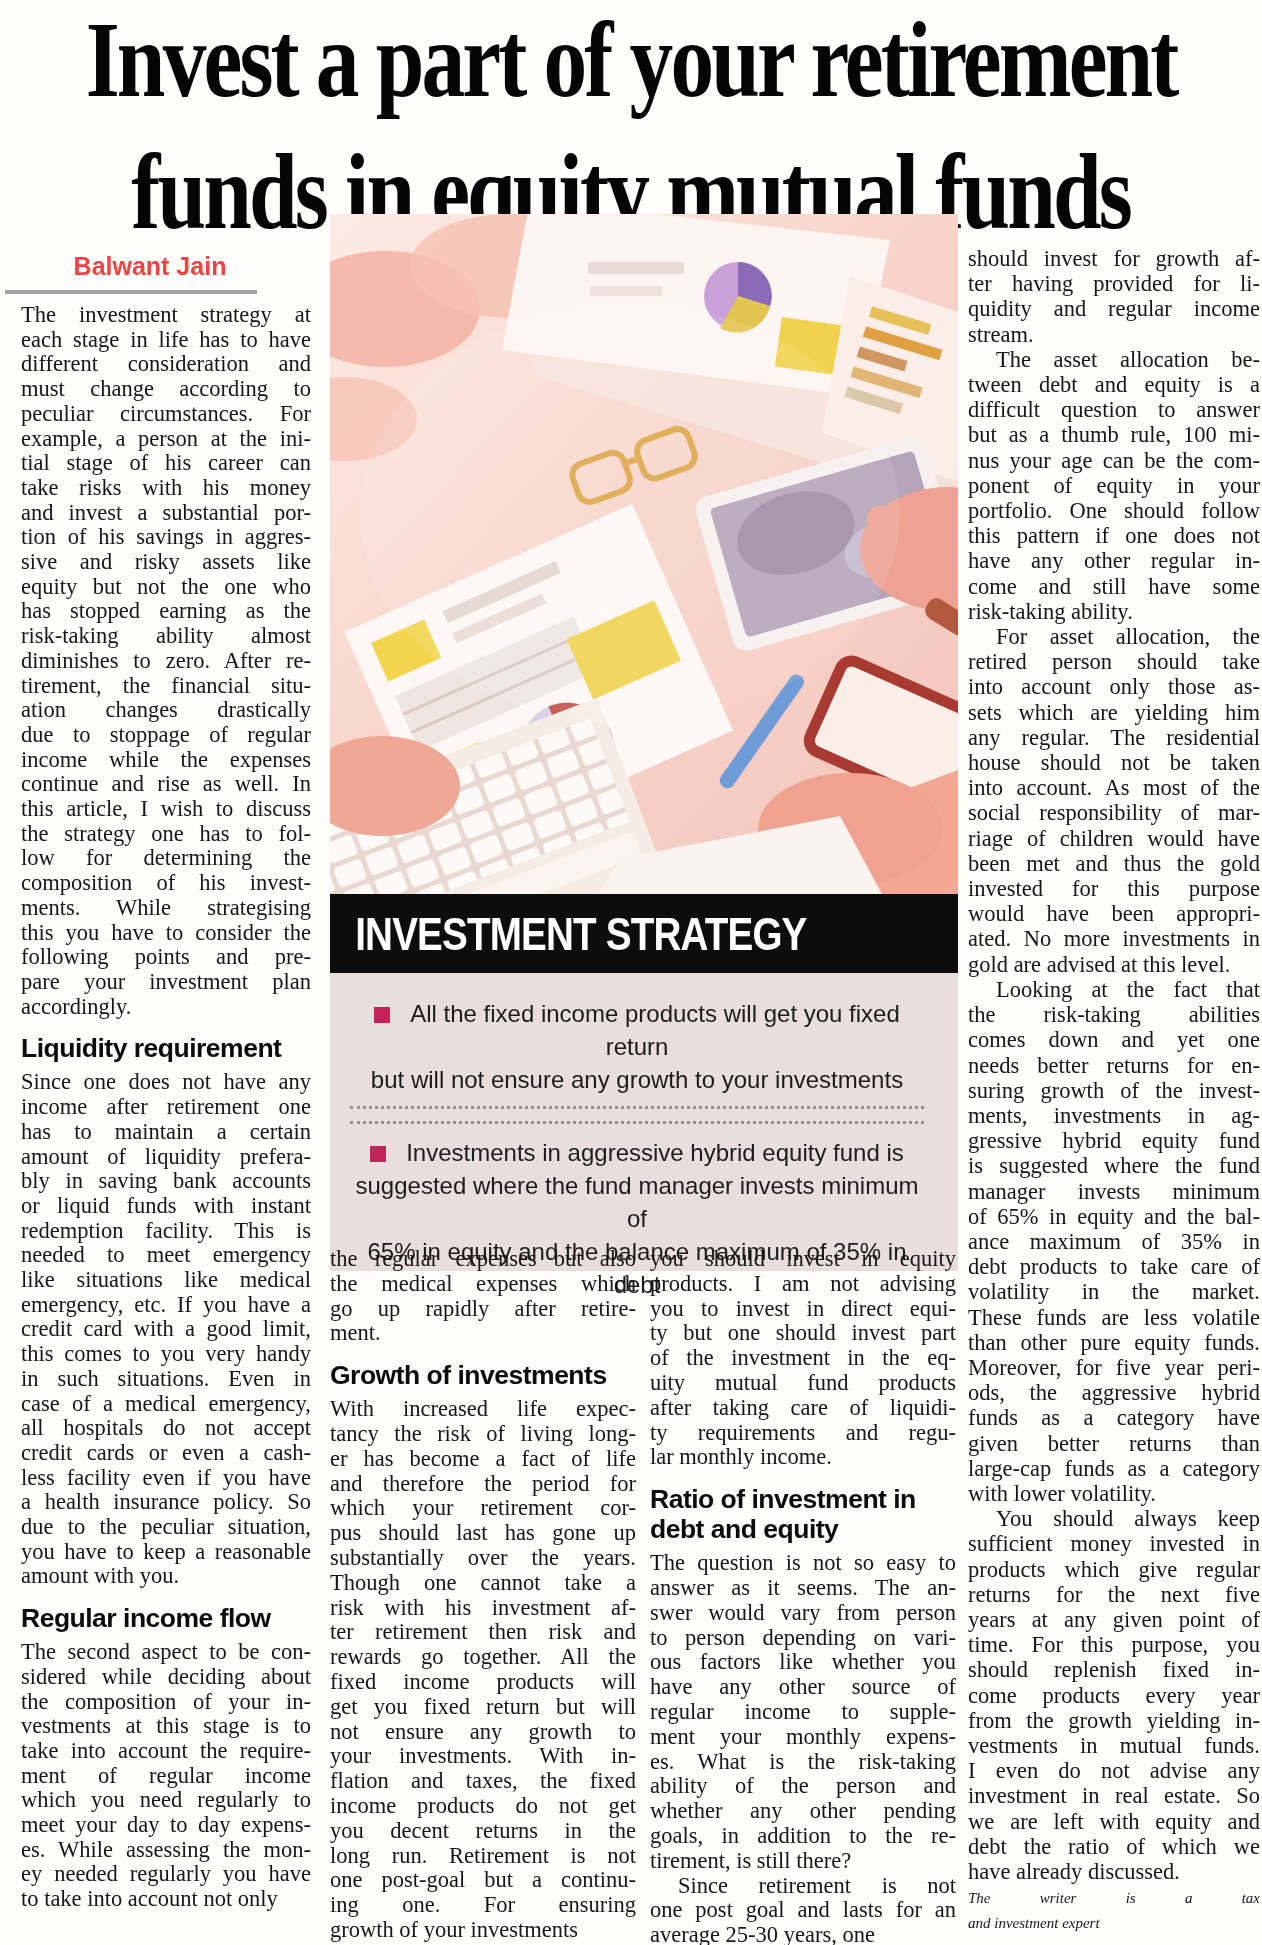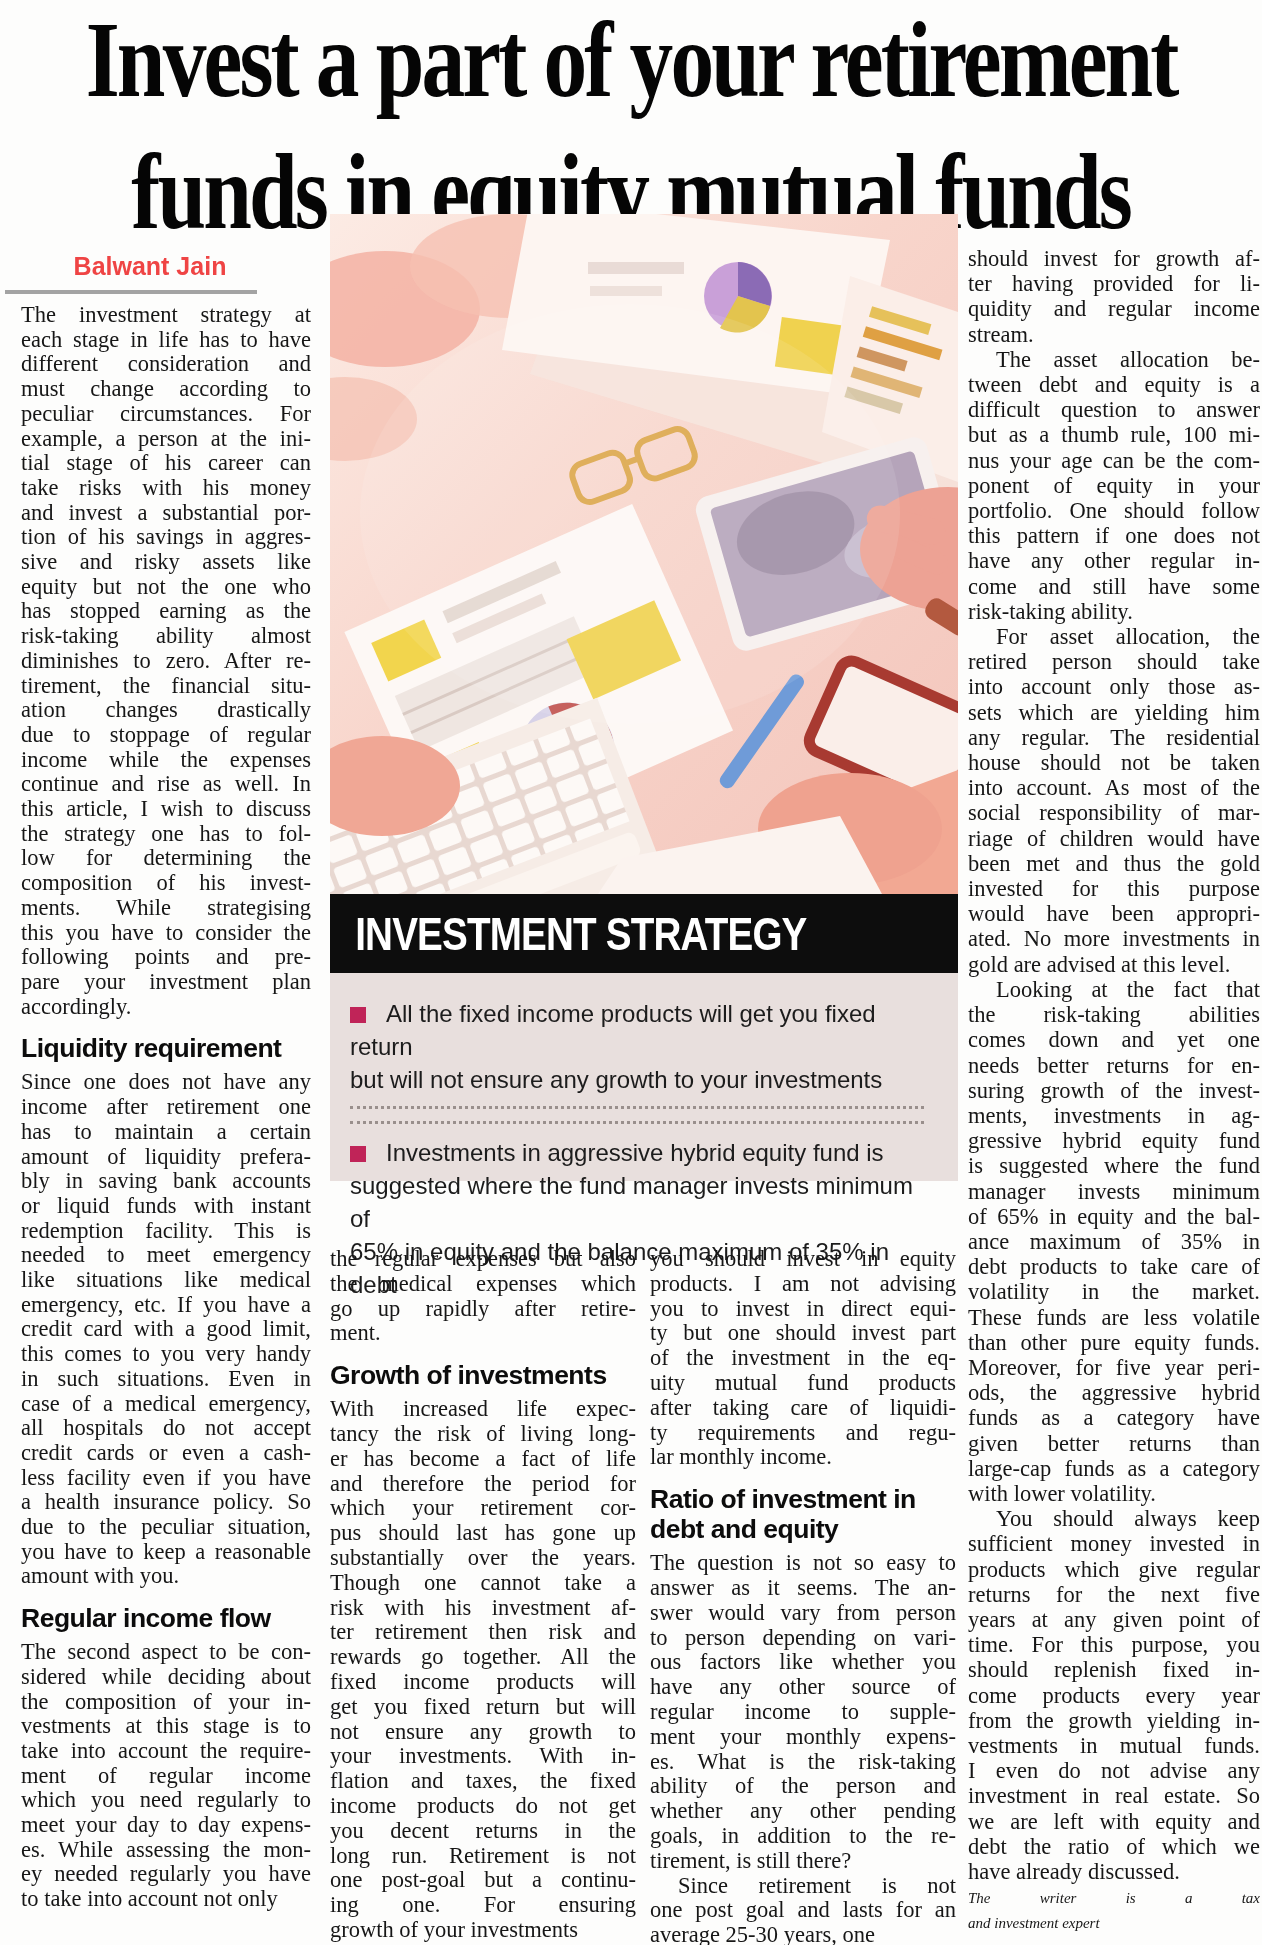--- a/index.html
+++ b/index.html
@@ -20,22 +20,22 @@
   
   .photo{position:absolute;left:330px;top:214px;width:628px;height:680px;overflow:hidden;}
   .photo svg{display:block;}
 
   
   .banner{position:absolute;left:330px;top:894px;width:628px;height:79px;
           display:flex;align-items:center;}
   .banner-text{font-family:"Liberation Sans", sans-serif;font-weight:bold;font-size:46px;
                letter-spacing:-1px;padding-left:30px;transform:scaleX(0.84);transform-origin:left center;
                white-space:nowrap;}
-  .stratbox{position:absolute;left:330px;top:973px;width:628px;height:208px;
-            box-sizing:border-box;padding:24px 34px 16px 20px;}
+  .stratbox{position:absolute;left:330px;top:973px;width:628px;height:298px;
+            box-sizing:border-box;padding:24px 34px 16px 20px;text-align:center;}
   .bullet{font-family:"Liberation Sans", sans-serif;font-size:24px;line-height:33px;color:#1c1c1c;}
   .bullet.bold{font-weight:bold;}
   .btext{white-space:pre-line;}
   .sq{display:inline-block;width:16px;height:16px;margin-right:20px;position:relative;top:1px;}
   .dotsep{border-top:3px dotted #998f8c;margin:10px 0 12px 0;}
 
   
   .col{position:absolute;font-size:22.5px;color:#161616;}
   .col1{left:21px;top:303px;width:290px;line-height:24.7px;}
   .col2{left:330px;top:1247px;width:306px;line-height:24.8px;}

